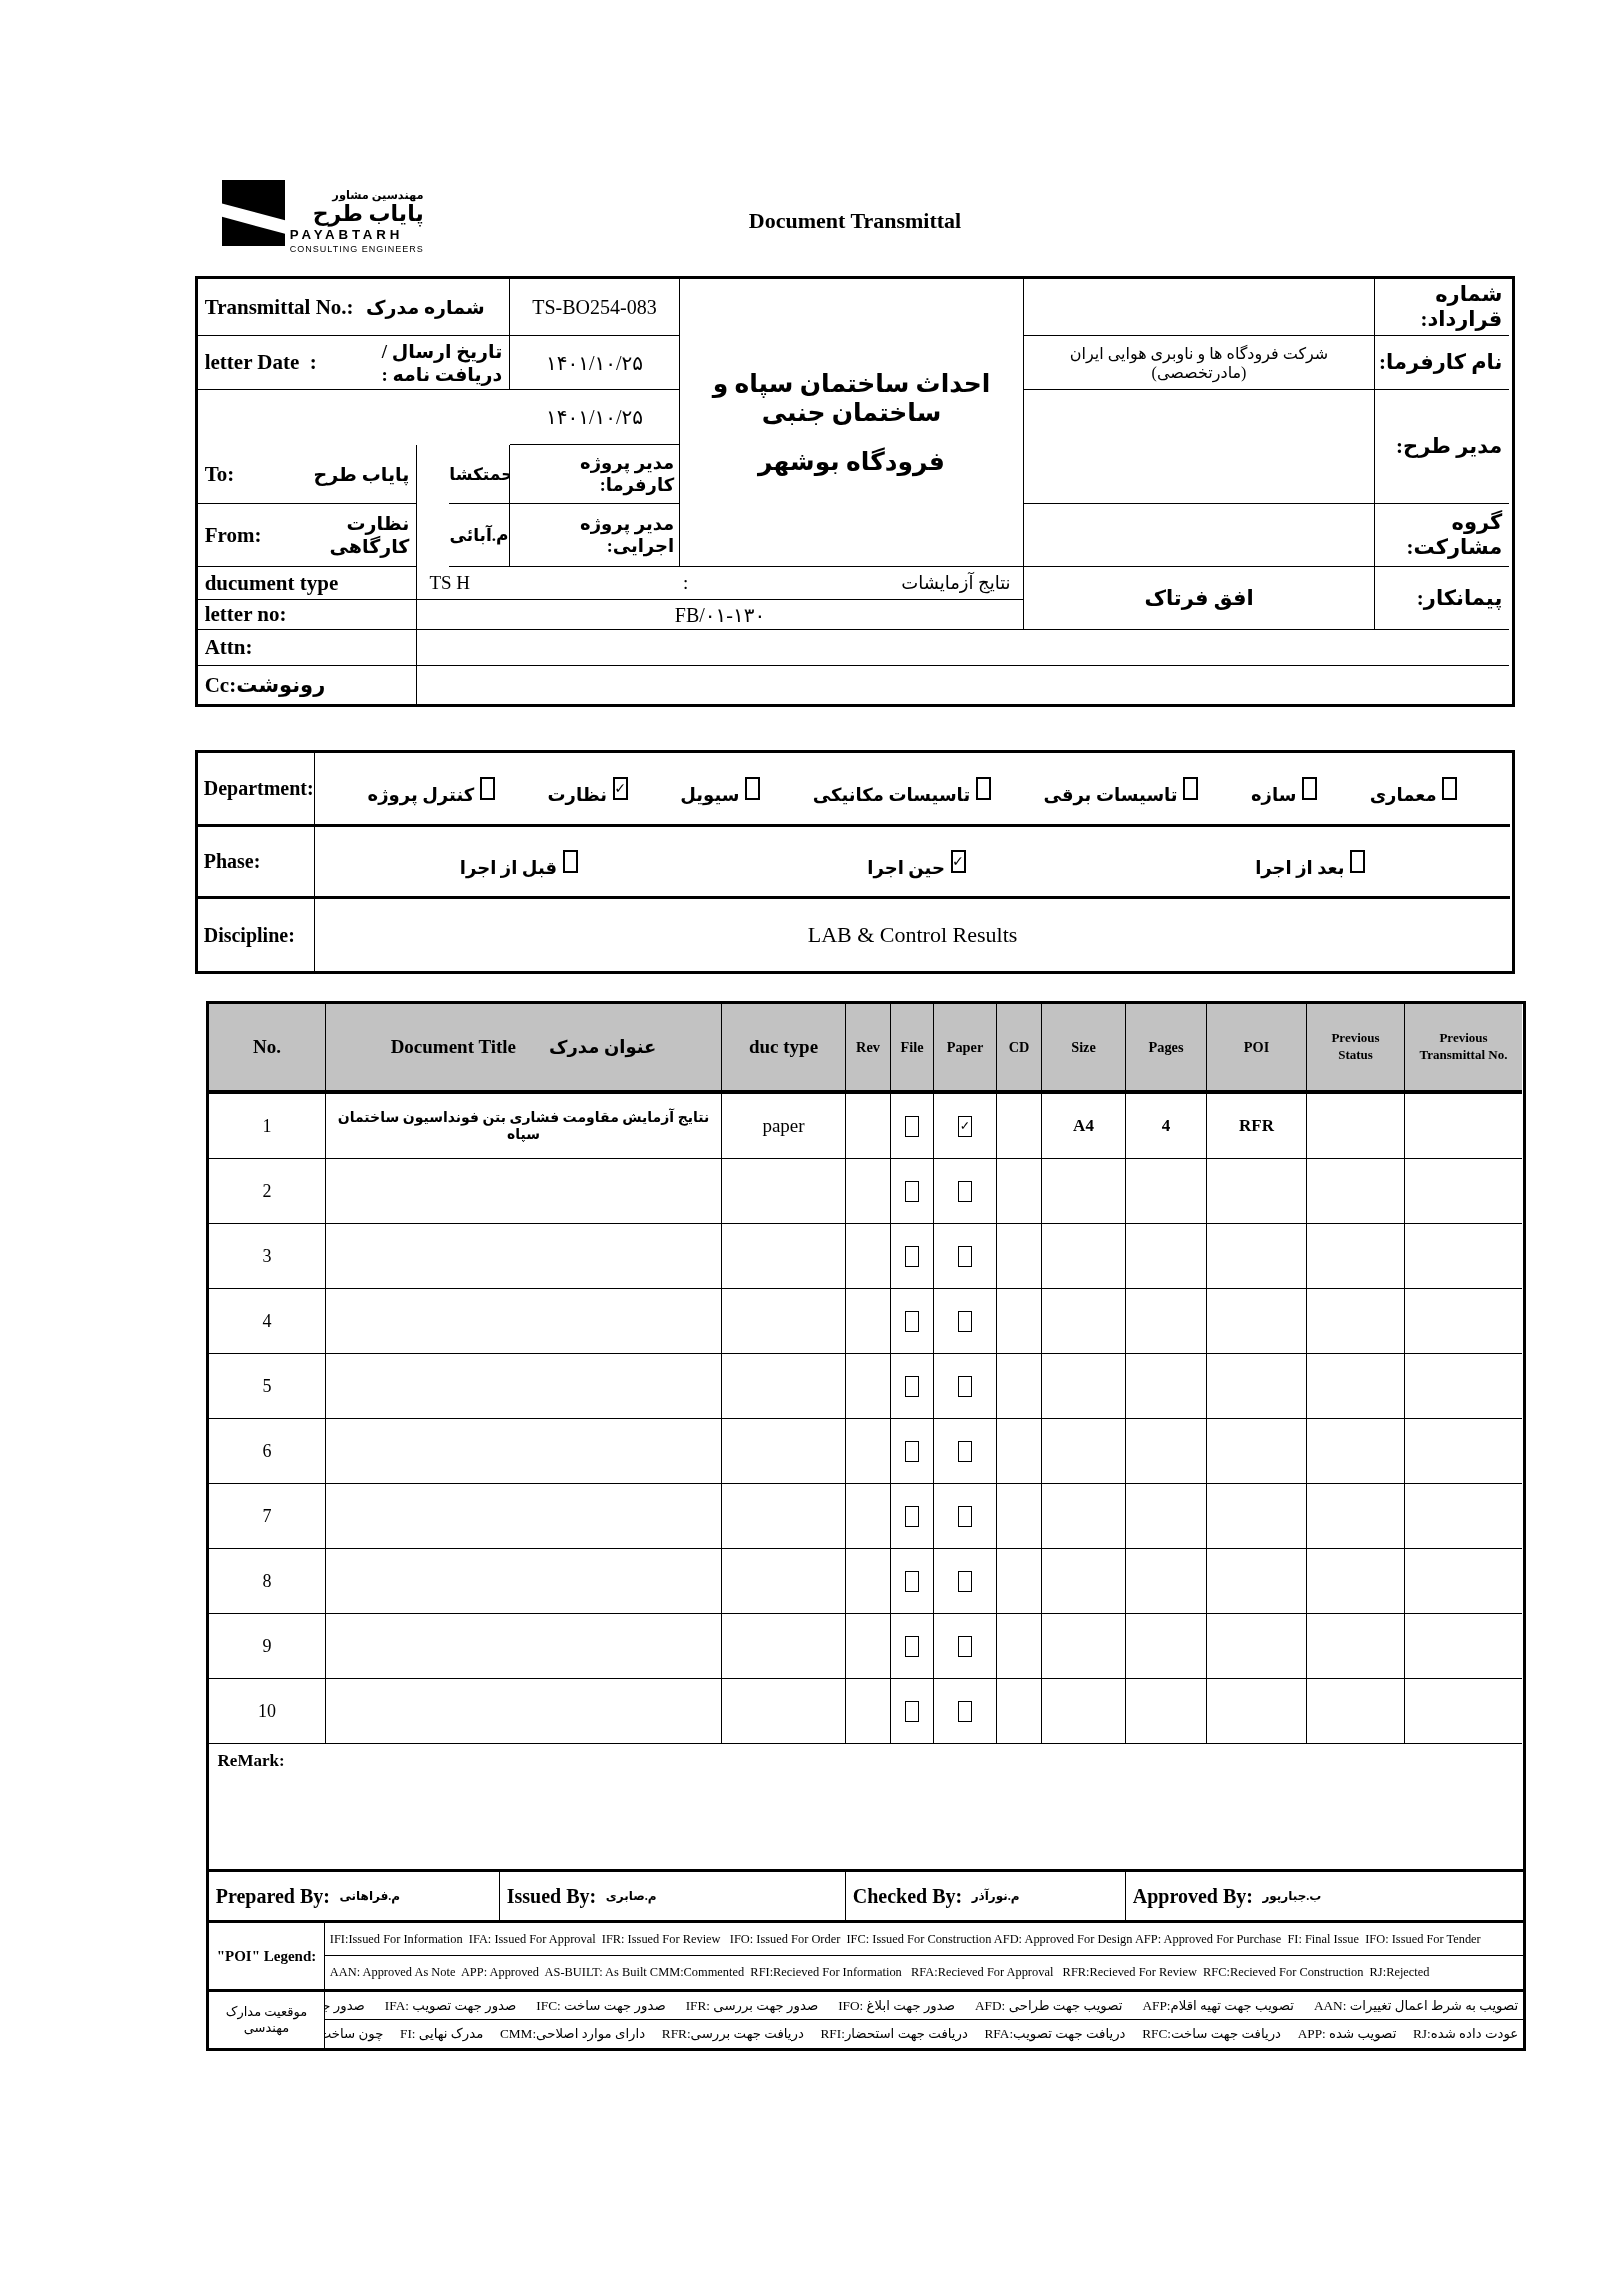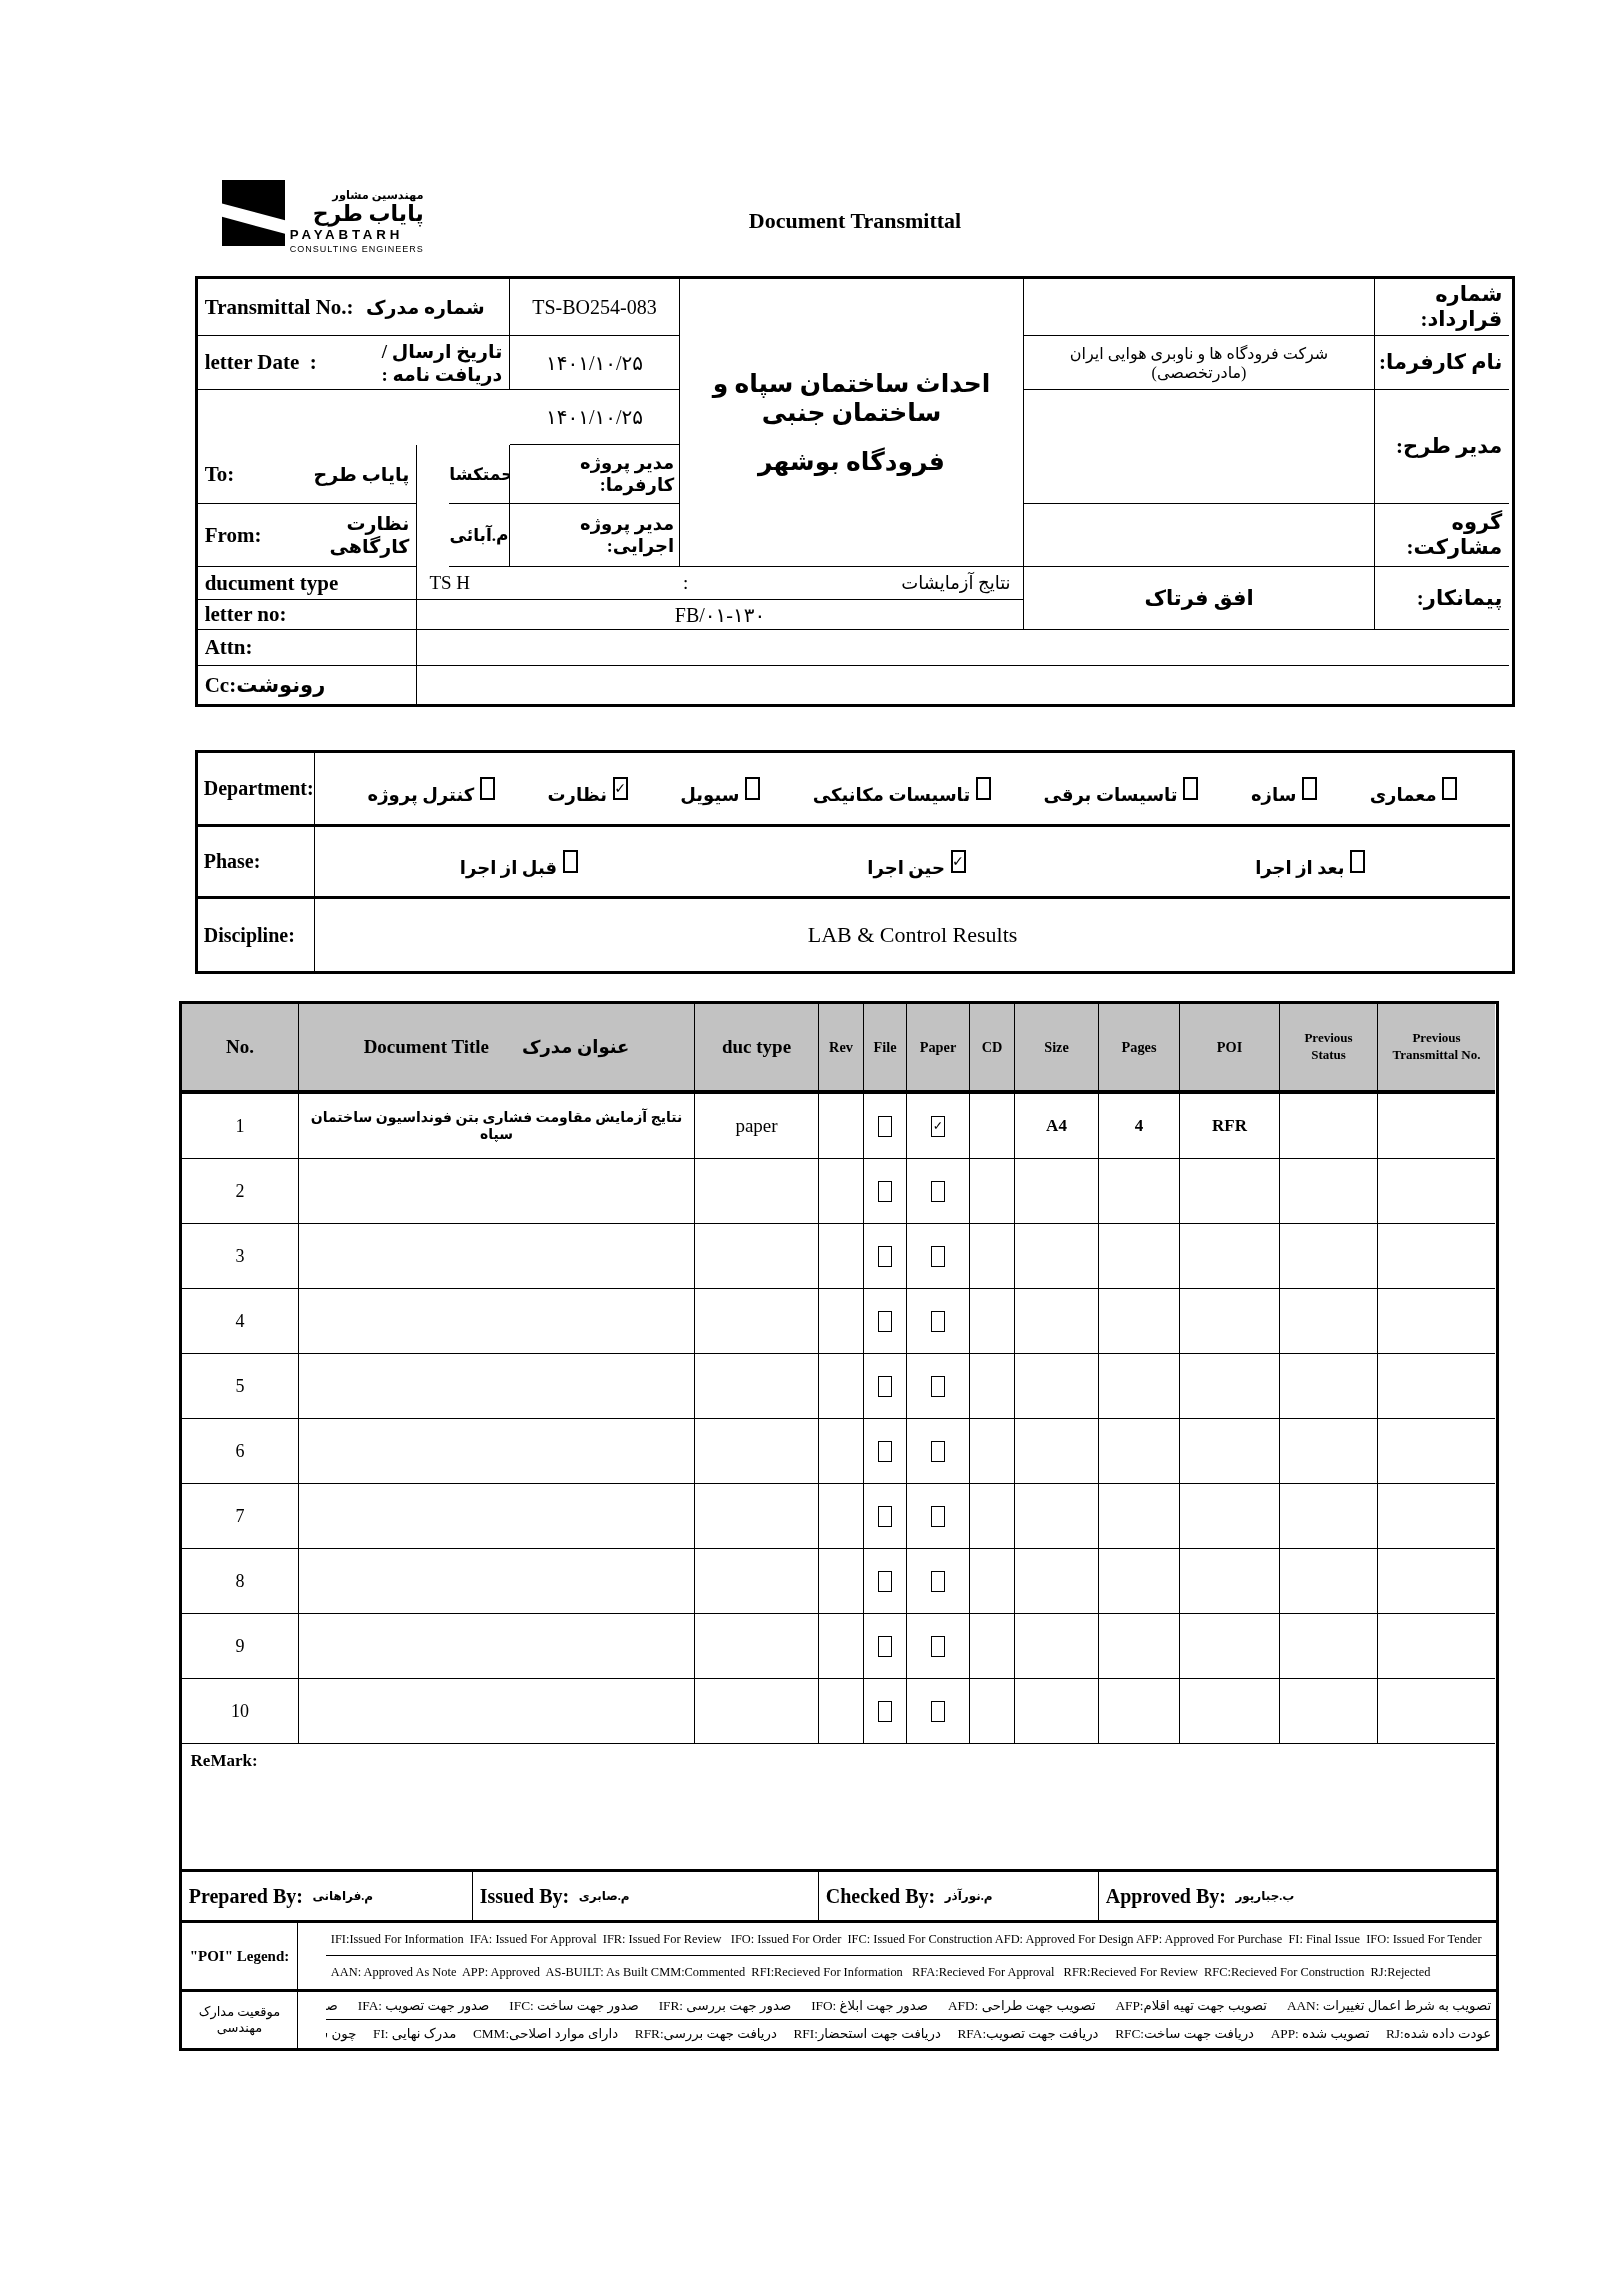--- a/index.html
+++ b/index.html
@@ -53,21 +53,21 @@
   .clabel{padding-left:5.7px;font-size:20px;font-weight:bold;}
   .opts{justify-content:space-evenly;}
   .opts3{justify-content:space-around;}
   .opt{display:inline-flex;align-items:center;gap:5.7px;font-size:18px;font-weight:bold;direction:ltr;}
   .opt .fa{direction:rtl;margin-top:12px;}
   .cb{display:inline-flex;align-items:center;justify-content:center;width:15px;height:23px;
       border:2.4px solid #000;font-size:14.3px;font-weight:bold;flex:none;background:#fff;}
   .disc-val{justify-content:center;font-size:22px;}
 
   
-  .stack{position:absolute;left:179px;top:1001px;width:1320px;border:3.8px solid #000;background:#fff;}
+  .stack{position:absolute;left:206px;top:1001px;width:1320px;border:3.8px solid #000;background:#fff;}
   .doc-grid{display:grid;
             grid-template-columns:117px 396px 124px 45px 43px 63px 45px 84px 81px 100px 98px 117px;
             grid-template-rows:90px repeat(10,65px);}
   .th{background:#c2c2c2;border-right:1.9px solid #000;border-bottom:4.8px solid #000;
       display:flex;align-items:center;justify-content:center;font-weight:bold;text-align:center;
       flex-direction:column;gap:2.9px;overflow:hidden;}
   .th-big{font-size:19px;}
   .th-sm{font-size:14.3px;}
   .th-xs{font-size:13px;line-height:1.3;}
   .th-title{flex-direction:row;gap:33px;}
@@ -85,21 +85,21 @@
   .sig-cell{border-right:1.9px solid #000;display:flex;align-items:center;padding-left:6.7px;gap:9.5px;overflow:hidden;}
   .sig-label{font-size:20px;font-weight:bold;white-space:nowrap;}
   .sig-name{font-size:12px;font-weight:bold;direction:rtl;}
 
   .legend{border-top:3.8px solid #000;}
   .lg-half{display:flex;}
   .lg-half.second{border-top:3.8px solid #000;}
   .lg-side{width:116px;border-right:1.9px solid #000;display:flex;align-items:center;justify-content:center;
            font-size:15px;font-weight:bold;flex:none;text-align:center;}
   .lg-side.fa{font-size:13px;direction:rtl;font-weight:normal;}
-  .lg-body{flex:1;display:flex;flex-direction:column;min-width:0;margin-left:28px;}
+  .lg-body{flex:1;display:flex;flex-direction:column;min-width:0;}
   .lg-line{height:33px;display:flex;align-items:center;padding:0 4.8px;white-space:pre;overflow:hidden;font-size:12.4px;}
   .lg-line.first{border-bottom:1.4px solid #000;}
   .lg-line.fa-line{height:28px;direction:rtl;font-size:13.3px;}
   .lg-line.fa-line.first{border-bottom:1.9px solid #000;}
 </style>
 </head>
 <body>
 
 <div class="page">
 

